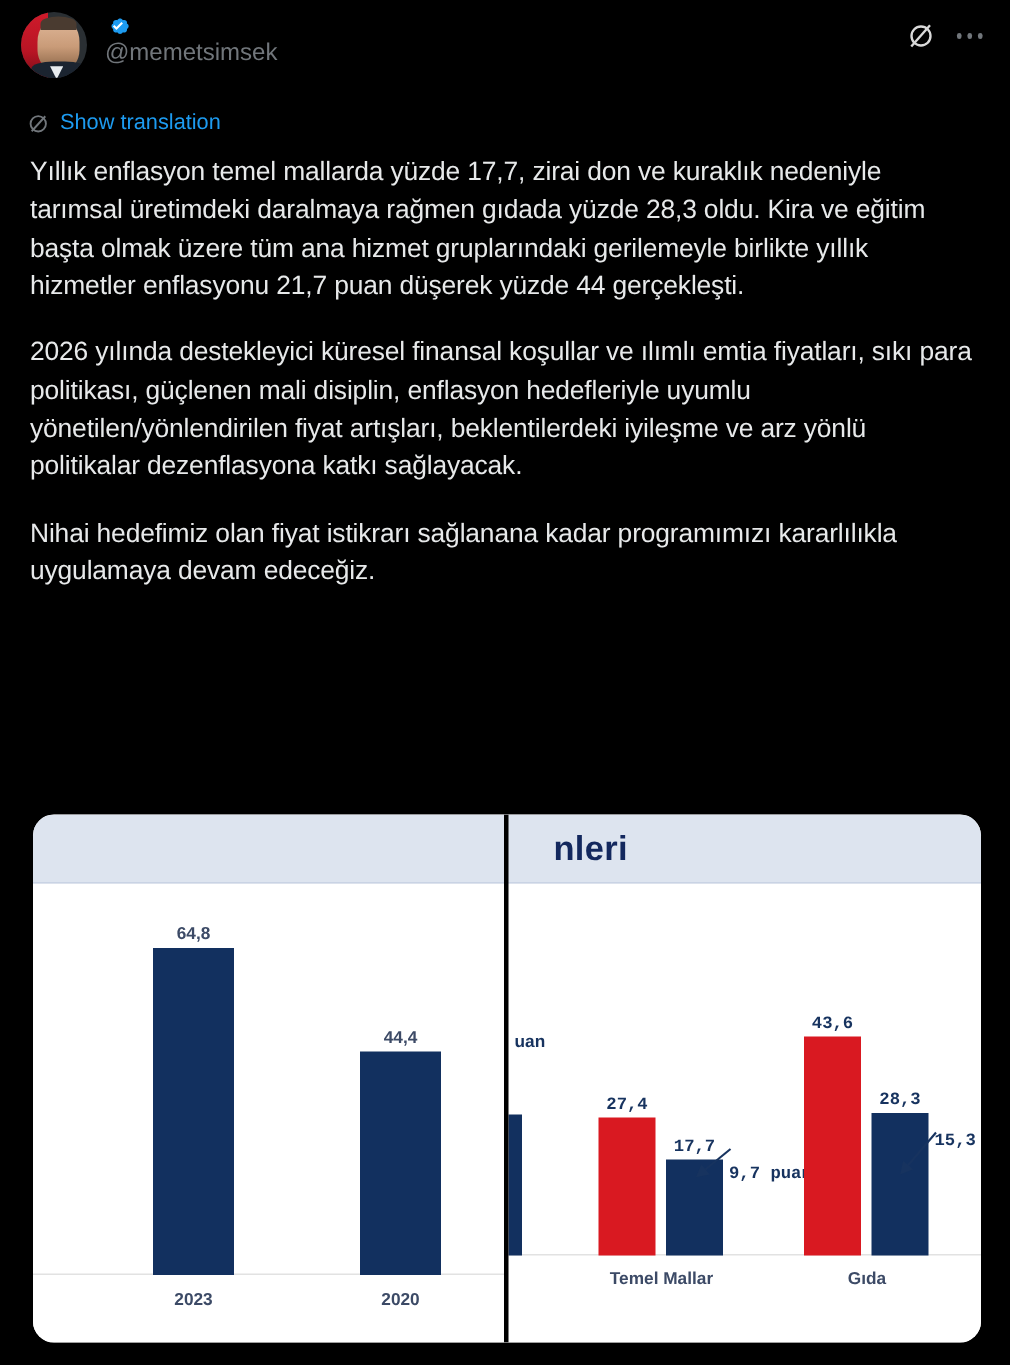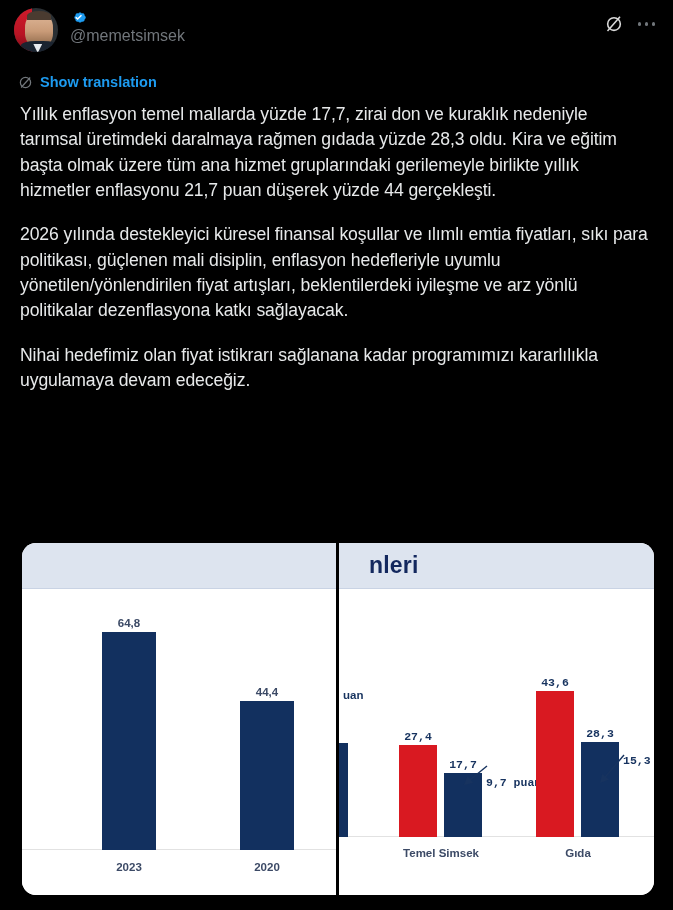--- a/index.html
+++ b/index.html
@@ -68,21 +68,21 @@
   .grok-icon { width:20px; height:20px; display:block; }
   .more-icon { display:flex; gap:3.5px; align-items:center; height:20px; }
   .more-icon i { width:3.5px;height:3.5px;border-radius:50%;background:#71767b; display:block;}
 
   
   .translate-row {
     display:flex; align-items:center; gap:7px;
     padding: 14px 0 0 18px;
   }
   .translate-icon { width:15px;height:15px;display:block; }
-  .translate-label { color:#1d9bf0; font-size:14.5px; font-weight:bold; }
+  .translate-label { color:#1d9bf0; font-size:14.5px; font-weight:normal; }
 
   
   .body-text {
     padding: 12px 20px 0 20px;
     color:#e7e9ea;
     font-size:17.6px;
     line-height:1.44;
     letter-spacing:-0.1px;
   }
   .body-text p { margin: 0 0 19px 0; }
@@ -238,21 +238,21 @@
 
         <div class="puan-clip" style="left:4px; top:99px;">uan</div>
         <div class="bar bar-navy" style="left:0px; width:9px; height:94px; bottom:58px;"></div>
 
         <div class="bar bar-red" style="left:60px; width:38px; height:92px; bottom:58px;"></div>
         <div class="bar-label ann" style="left:56px; width:46px; bottom:152px; text-align:center;">27,4</div>
 
         <div class="bar bar-navy" style="left:105px; width:38px; height:64px; bottom:58px;"></div>
         <div class="bar-label ann" style="left:101px; width:46px; bottom:124px; text-align:center;">17,7</div>
 
-        <div class="cat-label" style="left:46px; width:112px; bottom:36px;">Temel Simsek</div>
+        <div class="cat-label" style="left:46px; width:112px; bottom:36px;">Temel Mallar</div>
 
         <div class="ann" style="left:147px; top:186px;">9,7 puan</div>
 
         <div class="bar bar-red" style="left:197px; width:38px; height:146px; bottom:58px;"></div>
         <div class="bar-label ann" style="left:193px; width:46px; bottom:206px; text-align:center;">43,6</div>
 
         <div class="bar bar-navy" style="left:242px; width:38px; height:95px; bottom:58px;"></div>
         <div class="bar-label ann" style="left:238px; width:46px; bottom:155px; text-align:center;">28,3</div>
 
         <div class="cat-label" style="left:183px; width:112px; bottom:36px;">Gıda</div>

